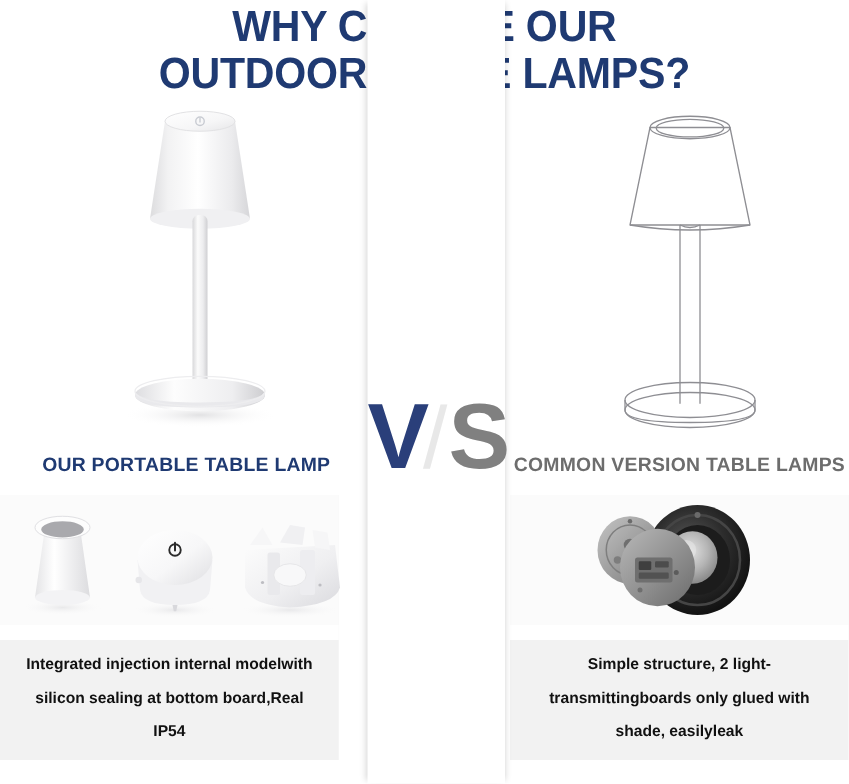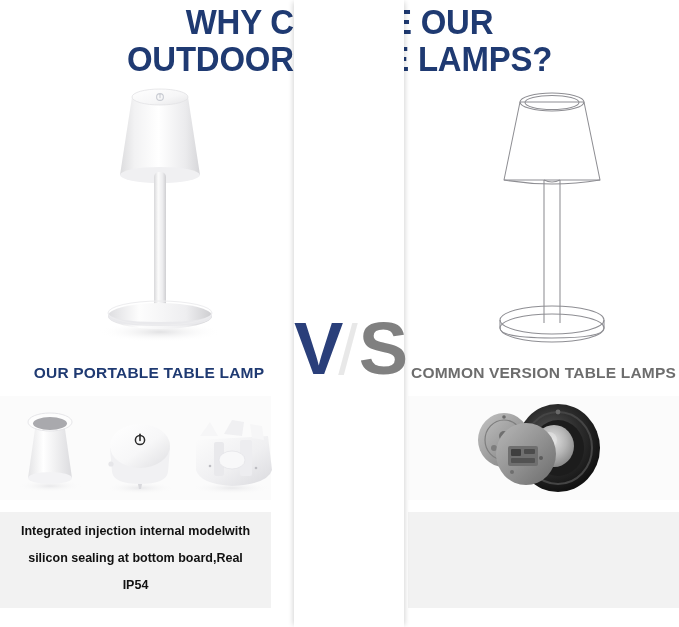--- a/index.html
+++ b/index.html
@@ -291,20 +291,21 @@
             <rect x="103" y="53" width="10" height="7" rx="1" fill="#3f3f3f"></rect>
             <rect x="116" y="53" width="11" height="5" rx="1" fill="#4c4c4c"></rect>
             <rect x="103" y="62" width="24" height="5" rx="1" fill="#525252"></rect>
             <circle cx="133" cy="62" r="2" fill="#5c5c5c"></circle>
             <circle cx="104" cy="76" r="2" fill="#6e6e6e"></circle>
           </g>
         </svg>
       </div>
     </div>
     <div class="panel-gap"></div>
+    <div class="caption">Simple structure, 2 light-transmittingboards only glued with shade, easilyleak</div>
   </div>
 
   <div class="center-col">
     <div class="vs">
       <span class="v">V</span><span class="slash">/</span><span class="s">S</span>
     </div>
   </div>
 
 </div>
 

